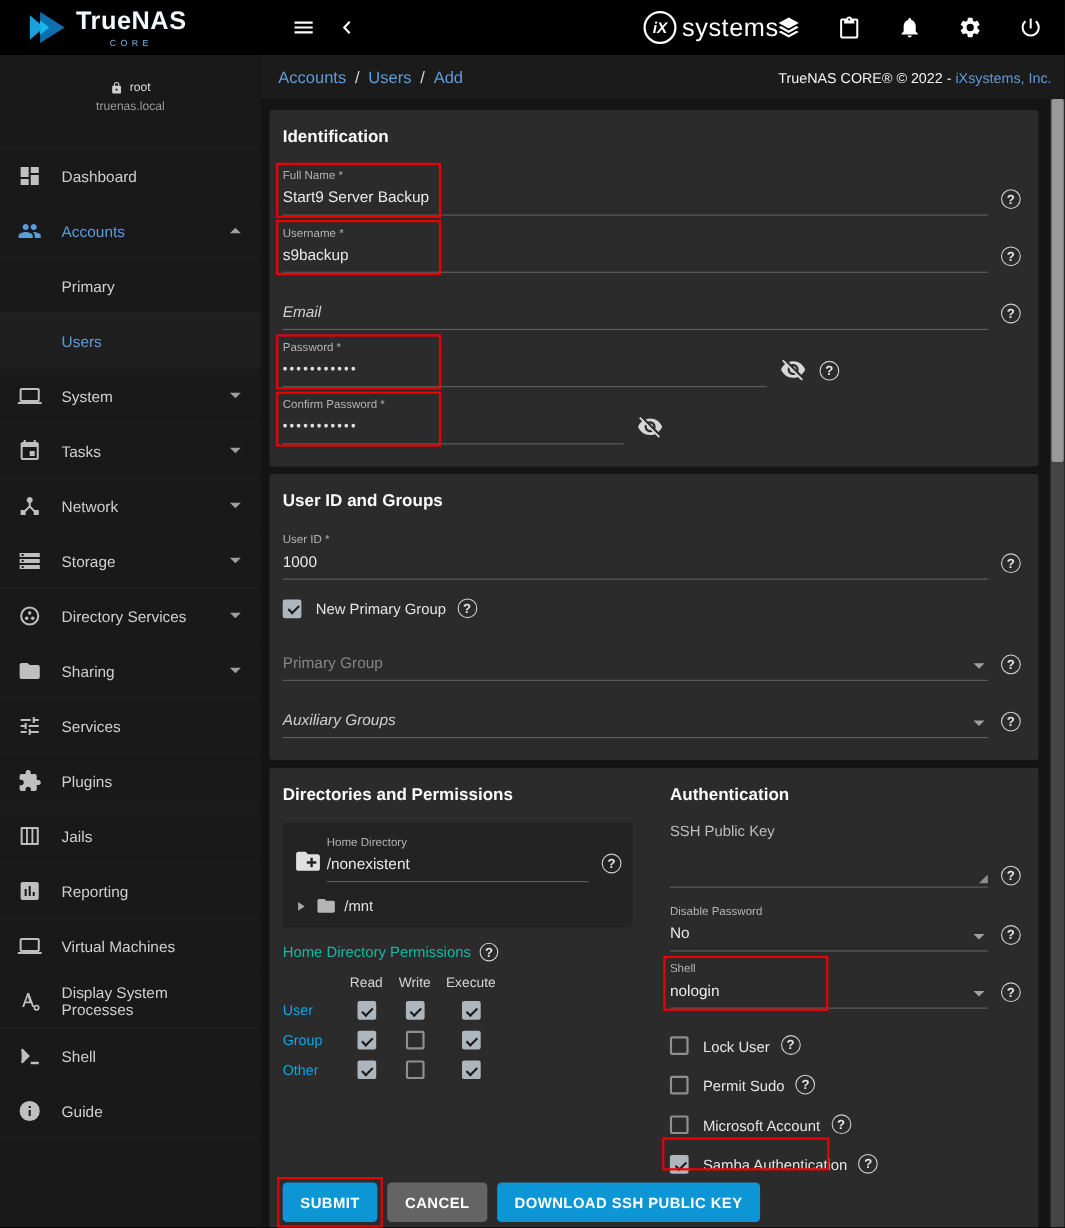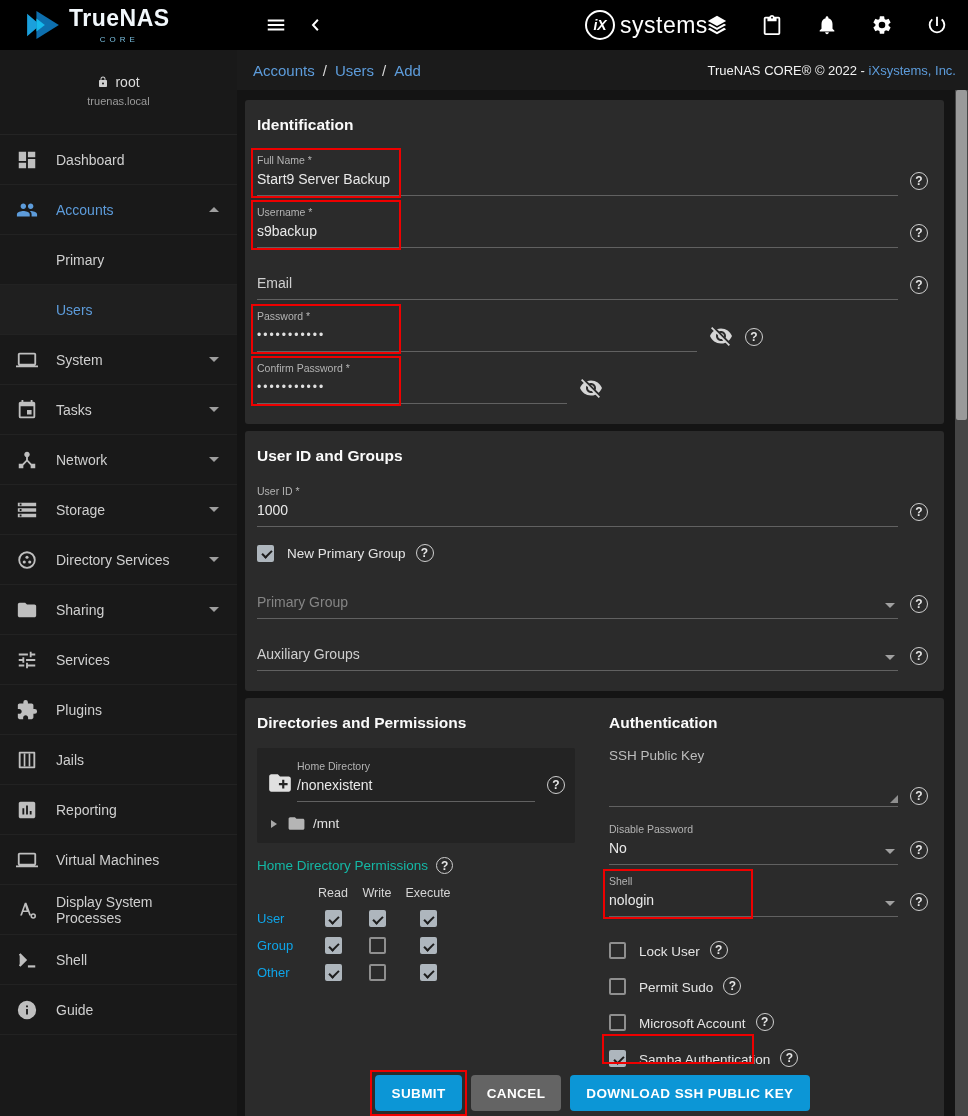--- a/index.html
+++ b/index.html
@@ -24,21 +24,21 @@
   .back-btn { left:66px; }
   .back-btn svg { width:18px; height:18px; fill:none; stroke:#fff; stroke-width:2.6; }
   .ix-logo { position:absolute; left:348px; top:50%; transform:translateY(-50%); display:flex; align-items:center; }
   .ix-circle { width:30px; height:30px; border:2.4px solid #fff; border-radius:50%; display:flex; align-items:center; justify-content:center; font-size:14px; font-style:italic; font-weight:bold; color:#fff; }
   .ix-text { margin-left:5px; font-size:23px; font-weight:300; color:#fff; letter-spacing:.5px; }
   .topbar-icons { position:absolute; right:16px; top:50%; transform:translateY(-50%); display:flex; gap:25px; align-items:center; }
 
   
   .sidebar { position:absolute; top:50px; left:0; width:237px; bottom:0; background:#191919; z-index:3; }
   .user-panel { height:85px; text-align:center; padding-top:24px; border-bottom:1px solid #242424; }
-  .user-row { display:flex; align-items:center; justify-content:center; gap:6px; color:#dcdcdc; font-size:14px; }
+  .user-row { display:flex; align-items:center; justify-content:center; gap:6px; color:#dcdcdc; font-size:11px; }
   .user-row svg { width:12px; height:12px; fill:#cfcfcf; }
   .user-host { margin-top:5px; font-size:11px; color:#9a9a9a; }
   .nav-item { position:relative; height:50px; display:flex; align-items:center; padding:0 16px; border-bottom:1px solid #222; color:#cfcfcf; font-size:14px; cursor:pointer; }
   .nav-item .nav-icon { width:22px; height:22px; margin-right:18px; color:#bfbfbf; flex:none; }
   .nav-item .nav-icon svg { width:100%; height:100%; fill:currentColor; }
   .nav-item.child { padding-left:56px; }
   .nav-item.active { color:#5d9cdb; }
   .nav-item.active .nav-icon { color:#5d9cdb; }
   .nav-item.selected { background:#1f1f1f; }
   .caret { position:absolute; right:18px; width:0; height:0; border-left:5px solid transparent; border-right:5px solid transparent; border-top:5px solid #9e9e9e; }
@@ -57,21 +57,21 @@
   .card { background:#2b2b2b; border-radius:3px; margin:0 12px 7px 8px; padding:14px 16px 14px 12px; }
   .section-title { font-size:15.5px; font-weight:bold; color:#fafafa; margin:2px 0 16px; }
 
   .frow { display:flex; align-items:flex-end; margin-bottom:6px; }
   .tfield { flex:1; position:relative; padding-top:4px; }
   .tfield.w440 { flex:none; width:440px; }
   .tfield.w310 { flex:none; width:310px; }
   .f-label { height:13px; font-size:10.5px; color:#b3b3b3; line-height:13px; }
   .f-value { min-height:18px; font-size:14px; color:#e9e9e9; padding:3px 0 7px; border-bottom:1px solid #616161; line-height:18px; }
   .f-value.masked { font-size:12px; letter-spacing:2px; color:#e0e0e0; }
-  .f-value.as-label { color:#cfcfcf; }
+  .f-value.as-label { color:#cfcfcf;font-style:italic; }
   .f-value.disabled { color:#858585; }
   .tfield.select .dd { position:absolute; right:3px; bottom:11px; width:0; height:0; border-left:5px solid transparent; border-right:5px solid transparent; border-top:5px solid #a0a0a0; }
   .help { flex:none; width:18px; height:18px; border:1.6px solid #cfcfcf; border-radius:50%; color:#e6e6e6; display:flex; align-items:center; justify-content:center; margin:0 0 6px 12px; cursor:pointer; }
   .help::after { content:"?"; font-size:12px; font-weight:bold; line-height:1; }
   .icon-btn { background:none; border:none; padding:0; margin:0 0 4px 12px; color:#d6d6d6; cursor:pointer; }
   .icon-btn svg { width:24px; height:24px; fill:currentColor; }
 
   .cbrow-std { display:flex; align-items:center; height:40px; }
   .cb { position:relative; width:17px; height:17px; border:2px solid #8f8f8f; border-radius:2px; background:transparent; flex:none; cursor:pointer; }
   .cb.checked { background:#aeb6bd; border-color:#aeb6bd; }
@@ -106,21 +106,21 @@
 
   .ssh-label { font-size:13.5px; color:#bdbdbd; margin-top:9px; }
   .ta-row { display:flex; align-items:flex-end; margin-bottom:12px; }
   .ta { flex:1; height:44px; border-bottom:1px solid #616161; position:relative; cursor:text; }
   .grip { position:absolute; right:0; bottom:3px; width:0; height:0; border-left:8px solid transparent; border-bottom:8px solid #8f8f8f; }
   .ta-row .help { margin-bottom:2px; }
 
   .auth-cbs { margin-top:4px; }
   .cbrow { position:relative; display:flex; align-items:flex-end; height:36px; }
 
-  .actions { display:flex; align-items:center; gap:9px; margin-top:8px;justify-content:center; }
+  .actions { display:flex; align-items:center; gap:9px; margin-top:8px; }
   .btn { height:36px; border:none; border-radius:4px; padding:0 16px; font-family:"Liberation Sans",sans-serif; font-size:13.5px; font-weight:bold; letter-spacing:.4px; color:#fff; cursor:pointer; }
   .btn-primary { background:#0c96d6; }
   .btn-gray { background:#646464; }
   .anno-wrap { position:relative; display:inline-block; }
 
   
   .anno { position:absolute; border:2px solid #ee0000; pointer-events:none; z-index:6; }
   .anno-f { left:-6px; top:-2px; width:150px; height:calc(100% + 4px); }
   .anno-cb { left:-7px; top:3px; width:152px; height:30px; }
   .anno-btn { left:-5px; top:-5px; width:calc(100% + 10px); height:calc(100% + 10px); }

